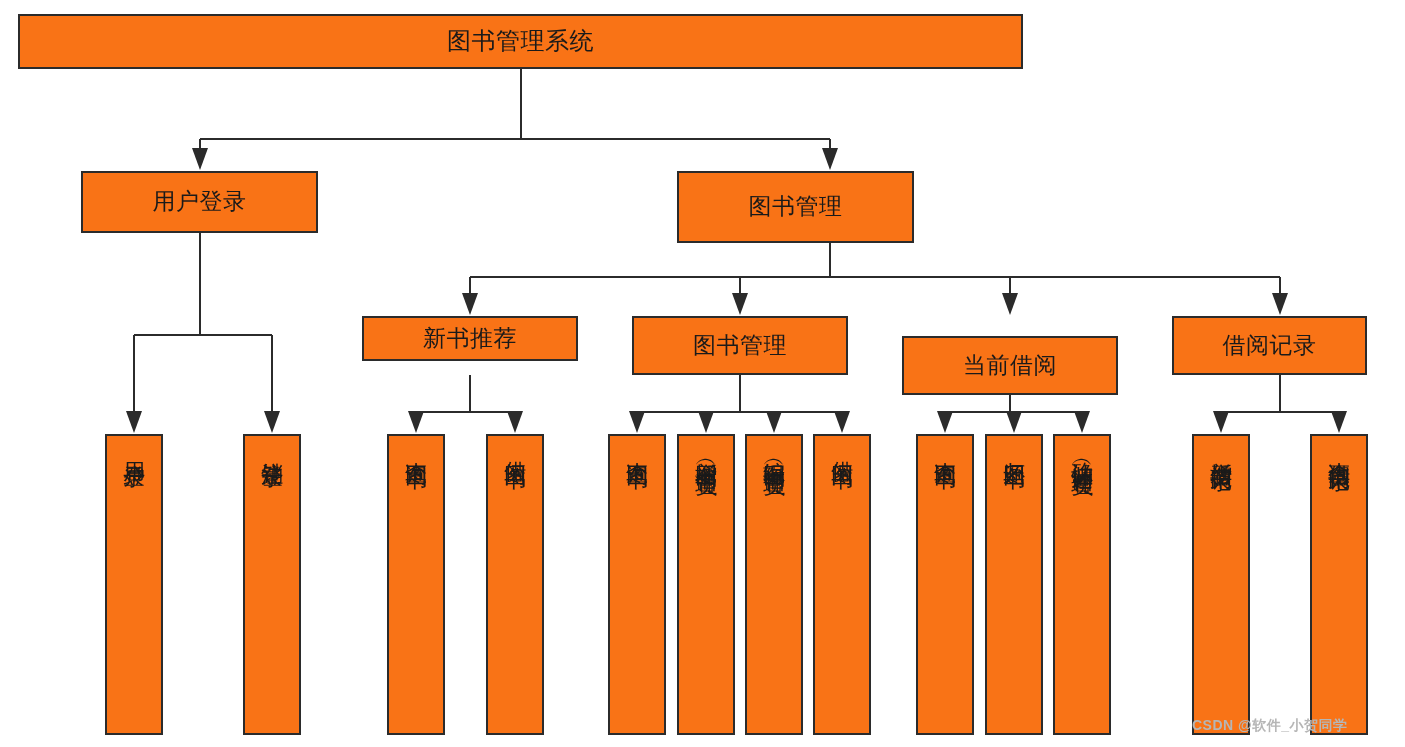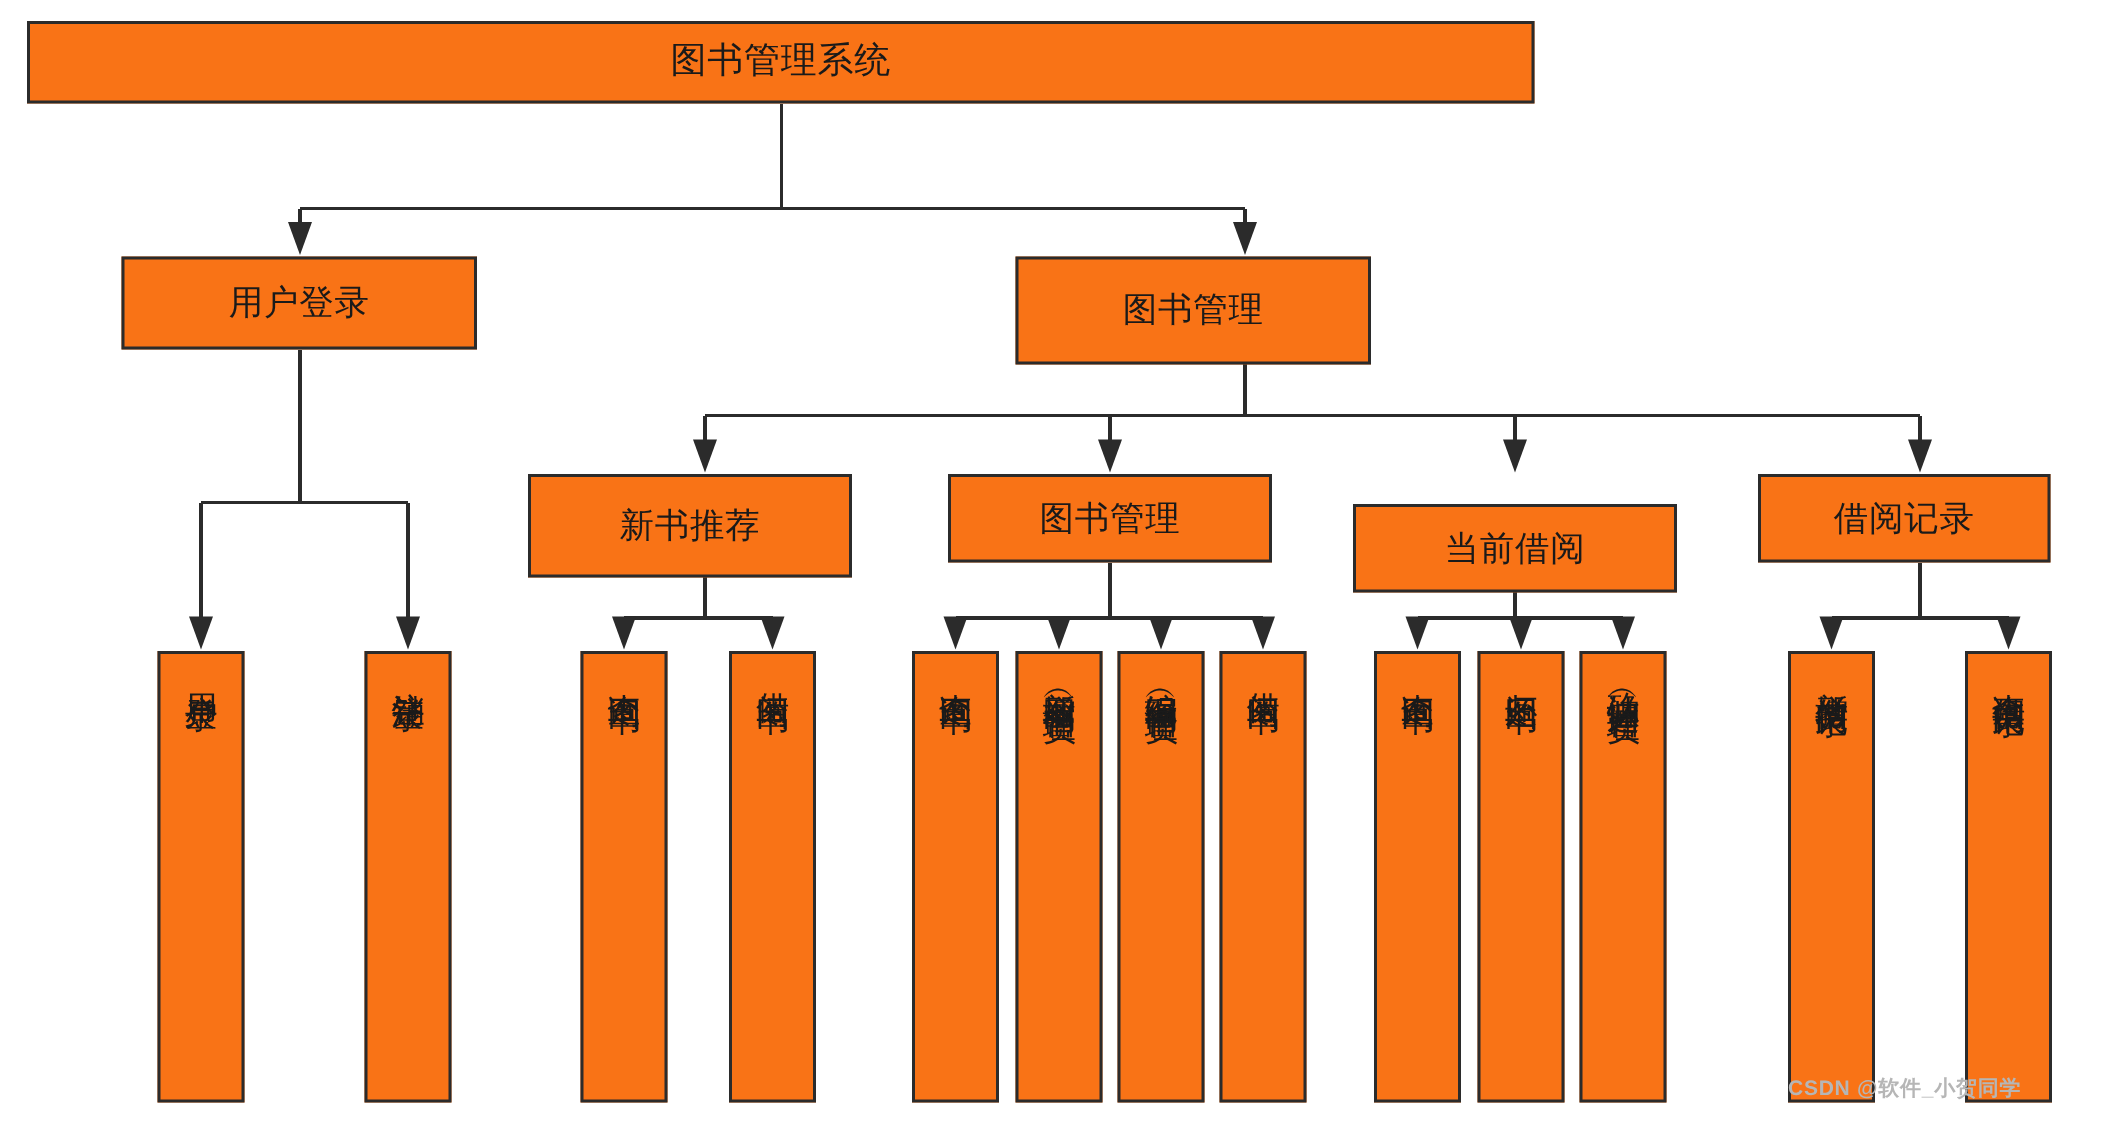--- a/index.html
+++ b/index.html
@@ -132,21 +132,21 @@
   <div id="nodes-layer">
       <div class="node horizontal root" style="left: 18px; top: 14px; width: 1005px; height: 55px;">
         <span class="node-label">图书管理系统</span>
       </div>
       <div class="node horizontal" style="left: 81px; top: 171px; width: 237px; height: 62px;">
         <span class="node-label">用户登录</span>
       </div>
       <div class="node horizontal" style="left: 677px; top: 171px; width: 237px; height: 72px;">
         <span class="node-label">图书管理</span>
       </div>
-      <div class="node horizontal" style="left: 352px; top: 316px; width: 216px; height: 69px;">
+      <div class="node horizontal" style="left: 362px; top: 316px; width: 216px; height: 45px;">
         <span class="node-label">新书推荐</span>
       </div>
       <div class="node horizontal" style="left: 632px; top: 316px; width: 216px; height: 59px;">
         <span class="node-label">图书管理</span>
       </div>
       <div class="node horizontal" style="left: 902px; top: 316px; width: 216px; height: 59px; margin-top: 20px;">
         <span class="node-label">当前借阅</span>
       </div>
       <div class="node horizontal" style="left: 1172px; top: 316px; width: 195px; height: 59px;">
         <span class="node-label">借阅记录</span>

